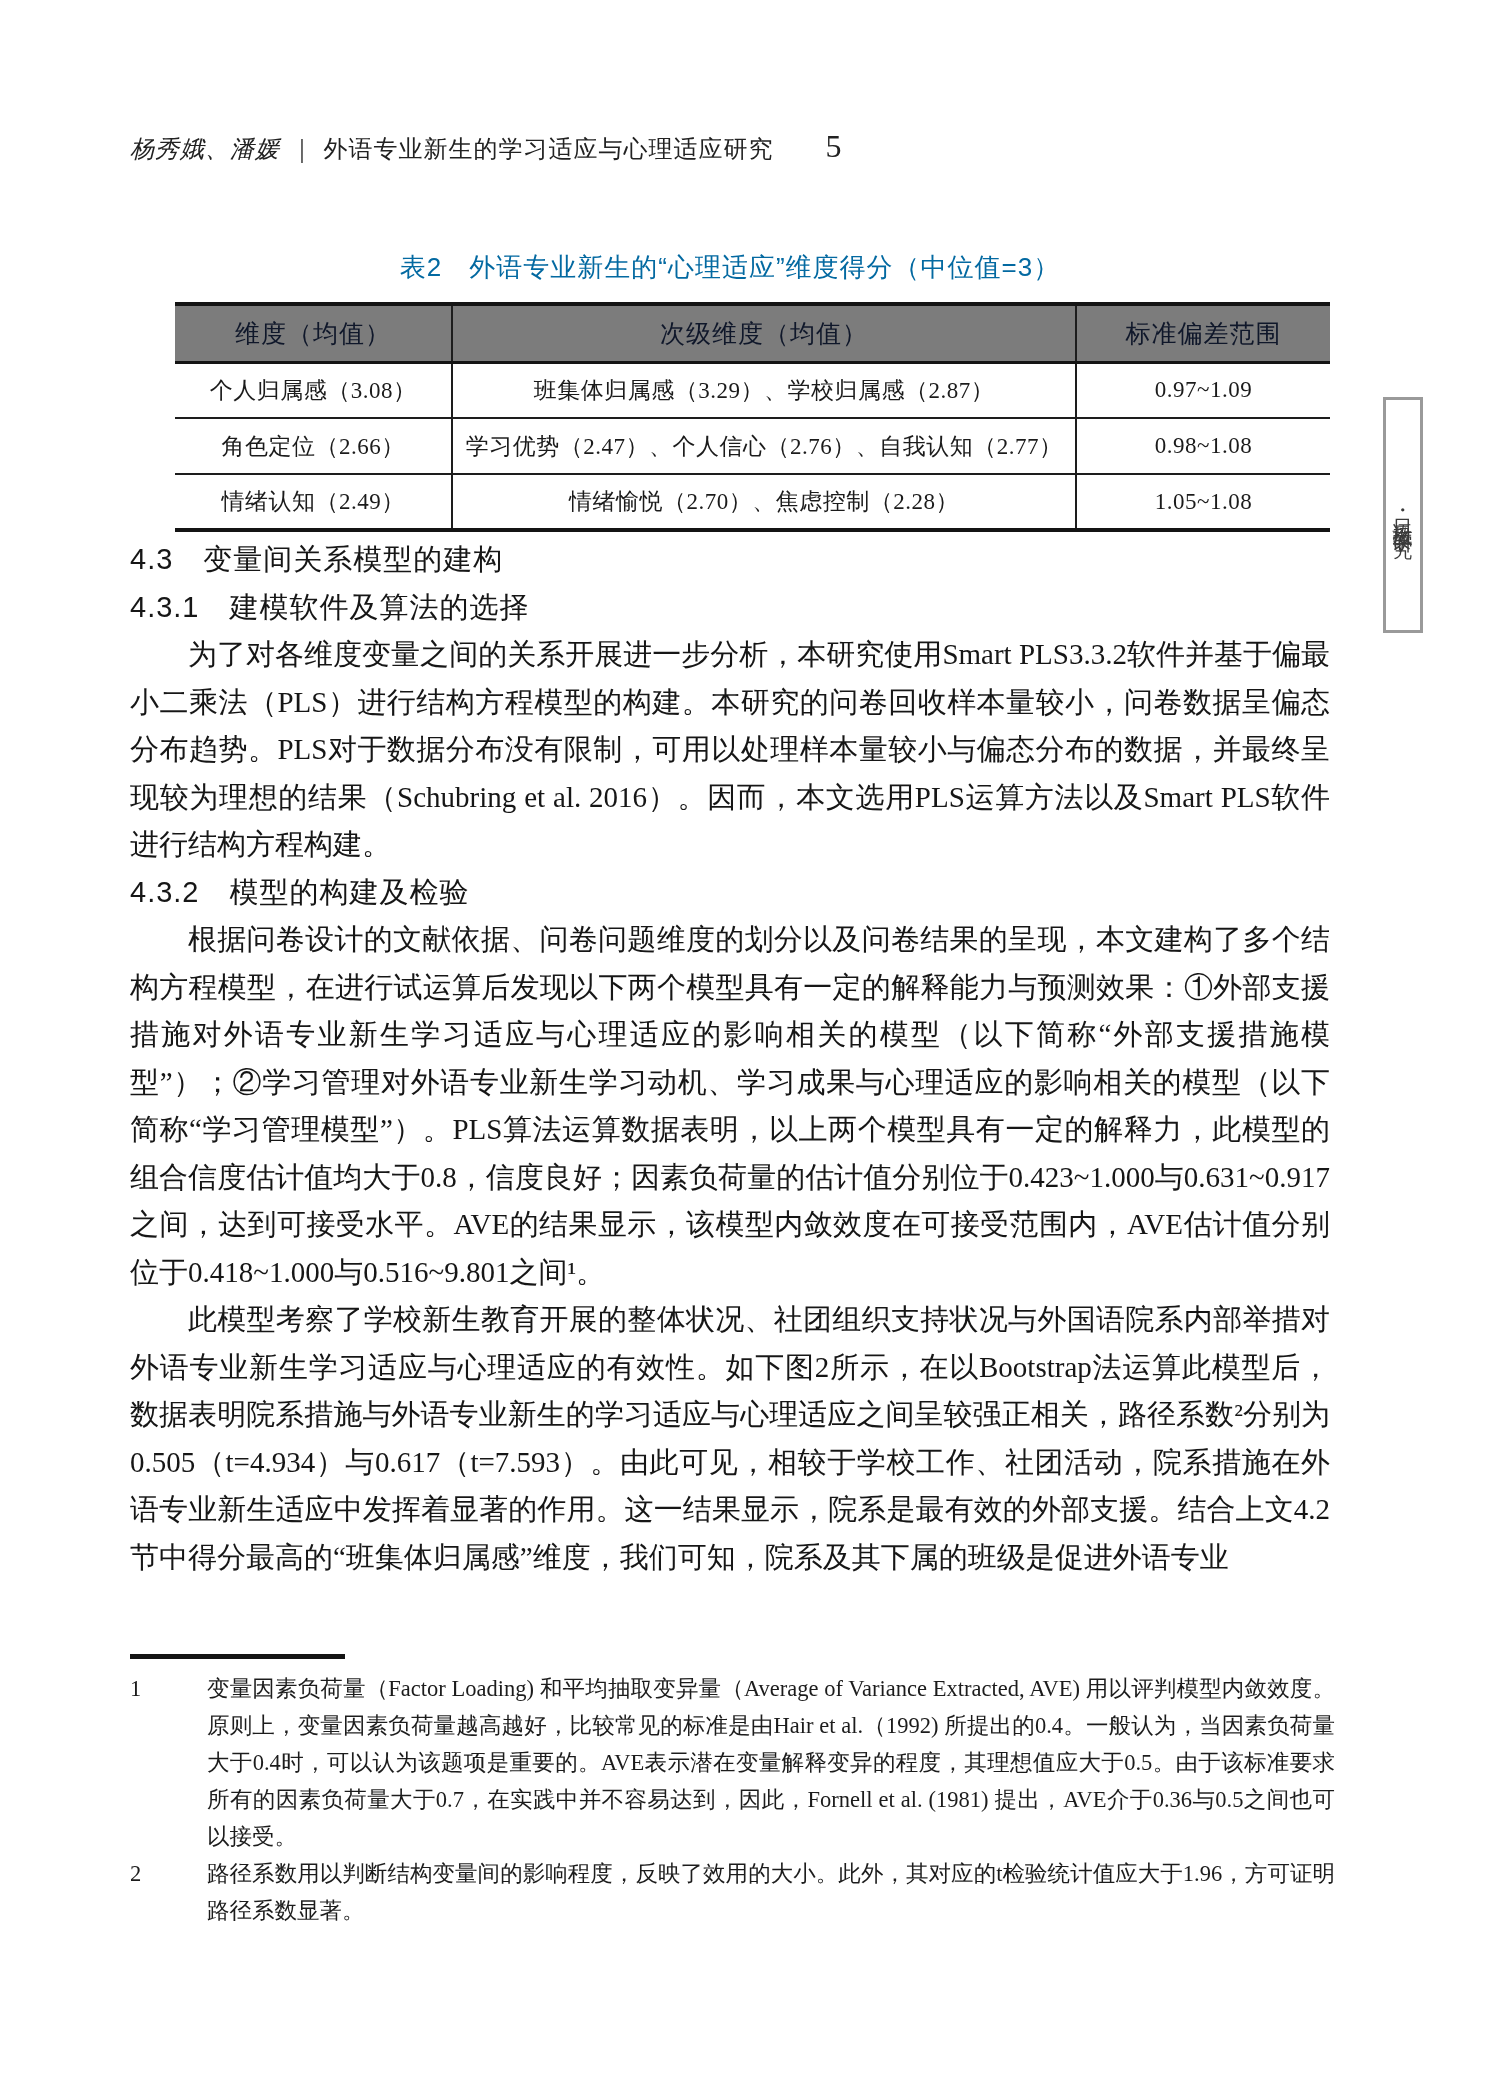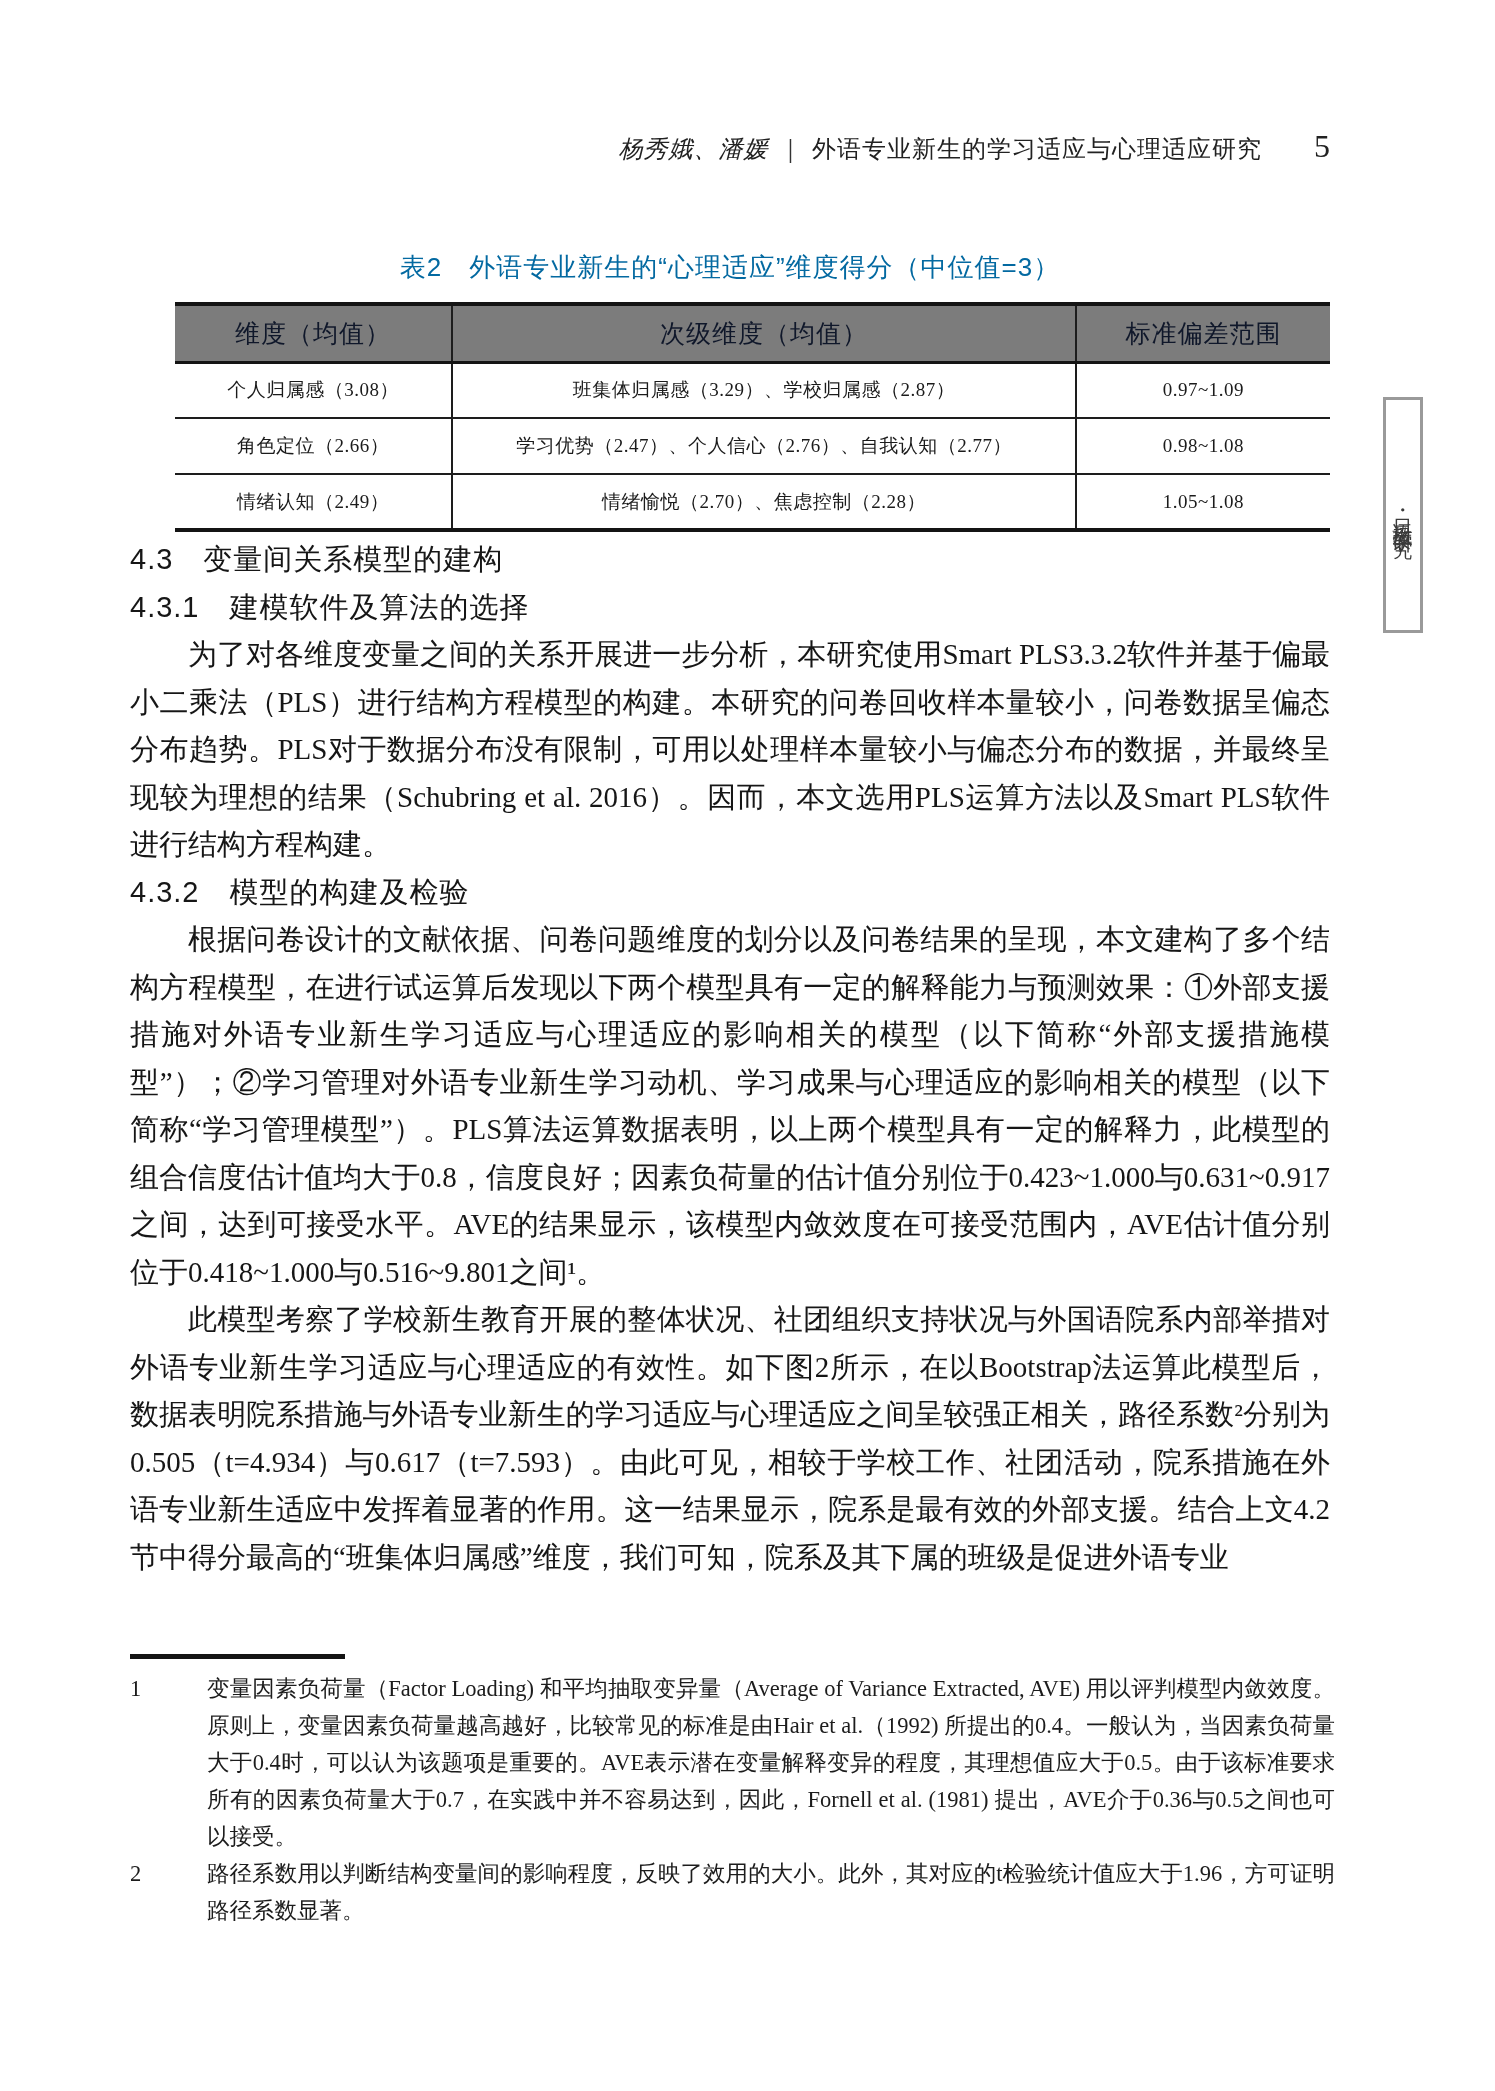--- a/index.html
+++ b/index.html
@@ -6,21 +6,21 @@
   html,body { background:#e8e8e8; }
   body { font-family:"Liberation Serif","DejaVu Serif",serif; }
   .page {
     position:relative; width:1495px; height:2091px; margin:0 auto;
     background:#ffffff; color:#1b1b1b; overflow:hidden;
   }
 
   
   .running-header {
     position:absolute; top:128px; left:130px; width:1200px;
-    display:flex; justify-content:flex-end; align-items:baseline;
+    display:flex; align-items:baseline;
     font-family:"Liberation Sans","DejaVu Sans",sans-serif;
     font-size:24px; color:#222; white-space:nowrap;
   }
   .running-header .authors { font-family:"Liberation Serif","DejaVu Serif",serif; font-style:italic; letter-spacing:1px; }
   .running-header .hdr-sep { margin:0 10px; font-weight:300; color:#333; }
   .running-header .hdr-title { letter-spacing:1px; }
   .running-header .page-no { font-size:32px; margin-left:52px; font-family:"Liberation Serif","DejaVu Serif",serif; }
 
   
   .side-tab {
@@ -48,21 +48,21 @@
   table.score-table col.c1 { width:24%; }
   table.score-table col.c2 { width:54%; }
   table.score-table col.c3 { width:22%; }
   table.score-table th {
     background:#7c7c7c; color:#0f172a; font-weight:normal;
     font-family:"Liberation Sans","DejaVu Sans",sans-serif;
     font-size:25px; height:58px; border-bottom:3px solid #141414;
     letter-spacing:1px;
   }
   table.score-table td {
-    font-size:19px; height:56px; text-align:center; vertical-align:middle;
+    font-size:23px; height:56px; text-align:center; vertical-align:middle;
     border-bottom:2px solid #1d1d1d; letter-spacing:.5px;
   }
   table.score-table tr:last-child td { border-bottom:none; }
   table.score-table th + th, table.score-table td + td { border-left:2px solid #1d1d1d; }
 
   
   .main-text {
     position:absolute; top:536px; left:130px; width:1200px;
     font-size:29px; line-height:47.5px; text-align:justify; color:#161616;
   }

